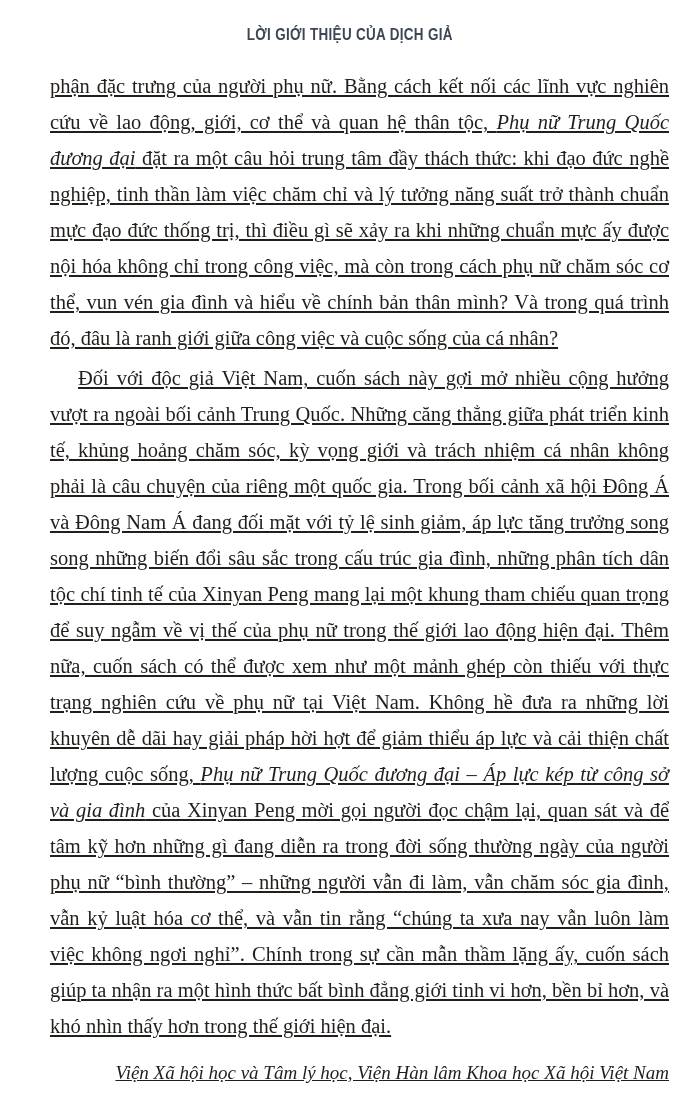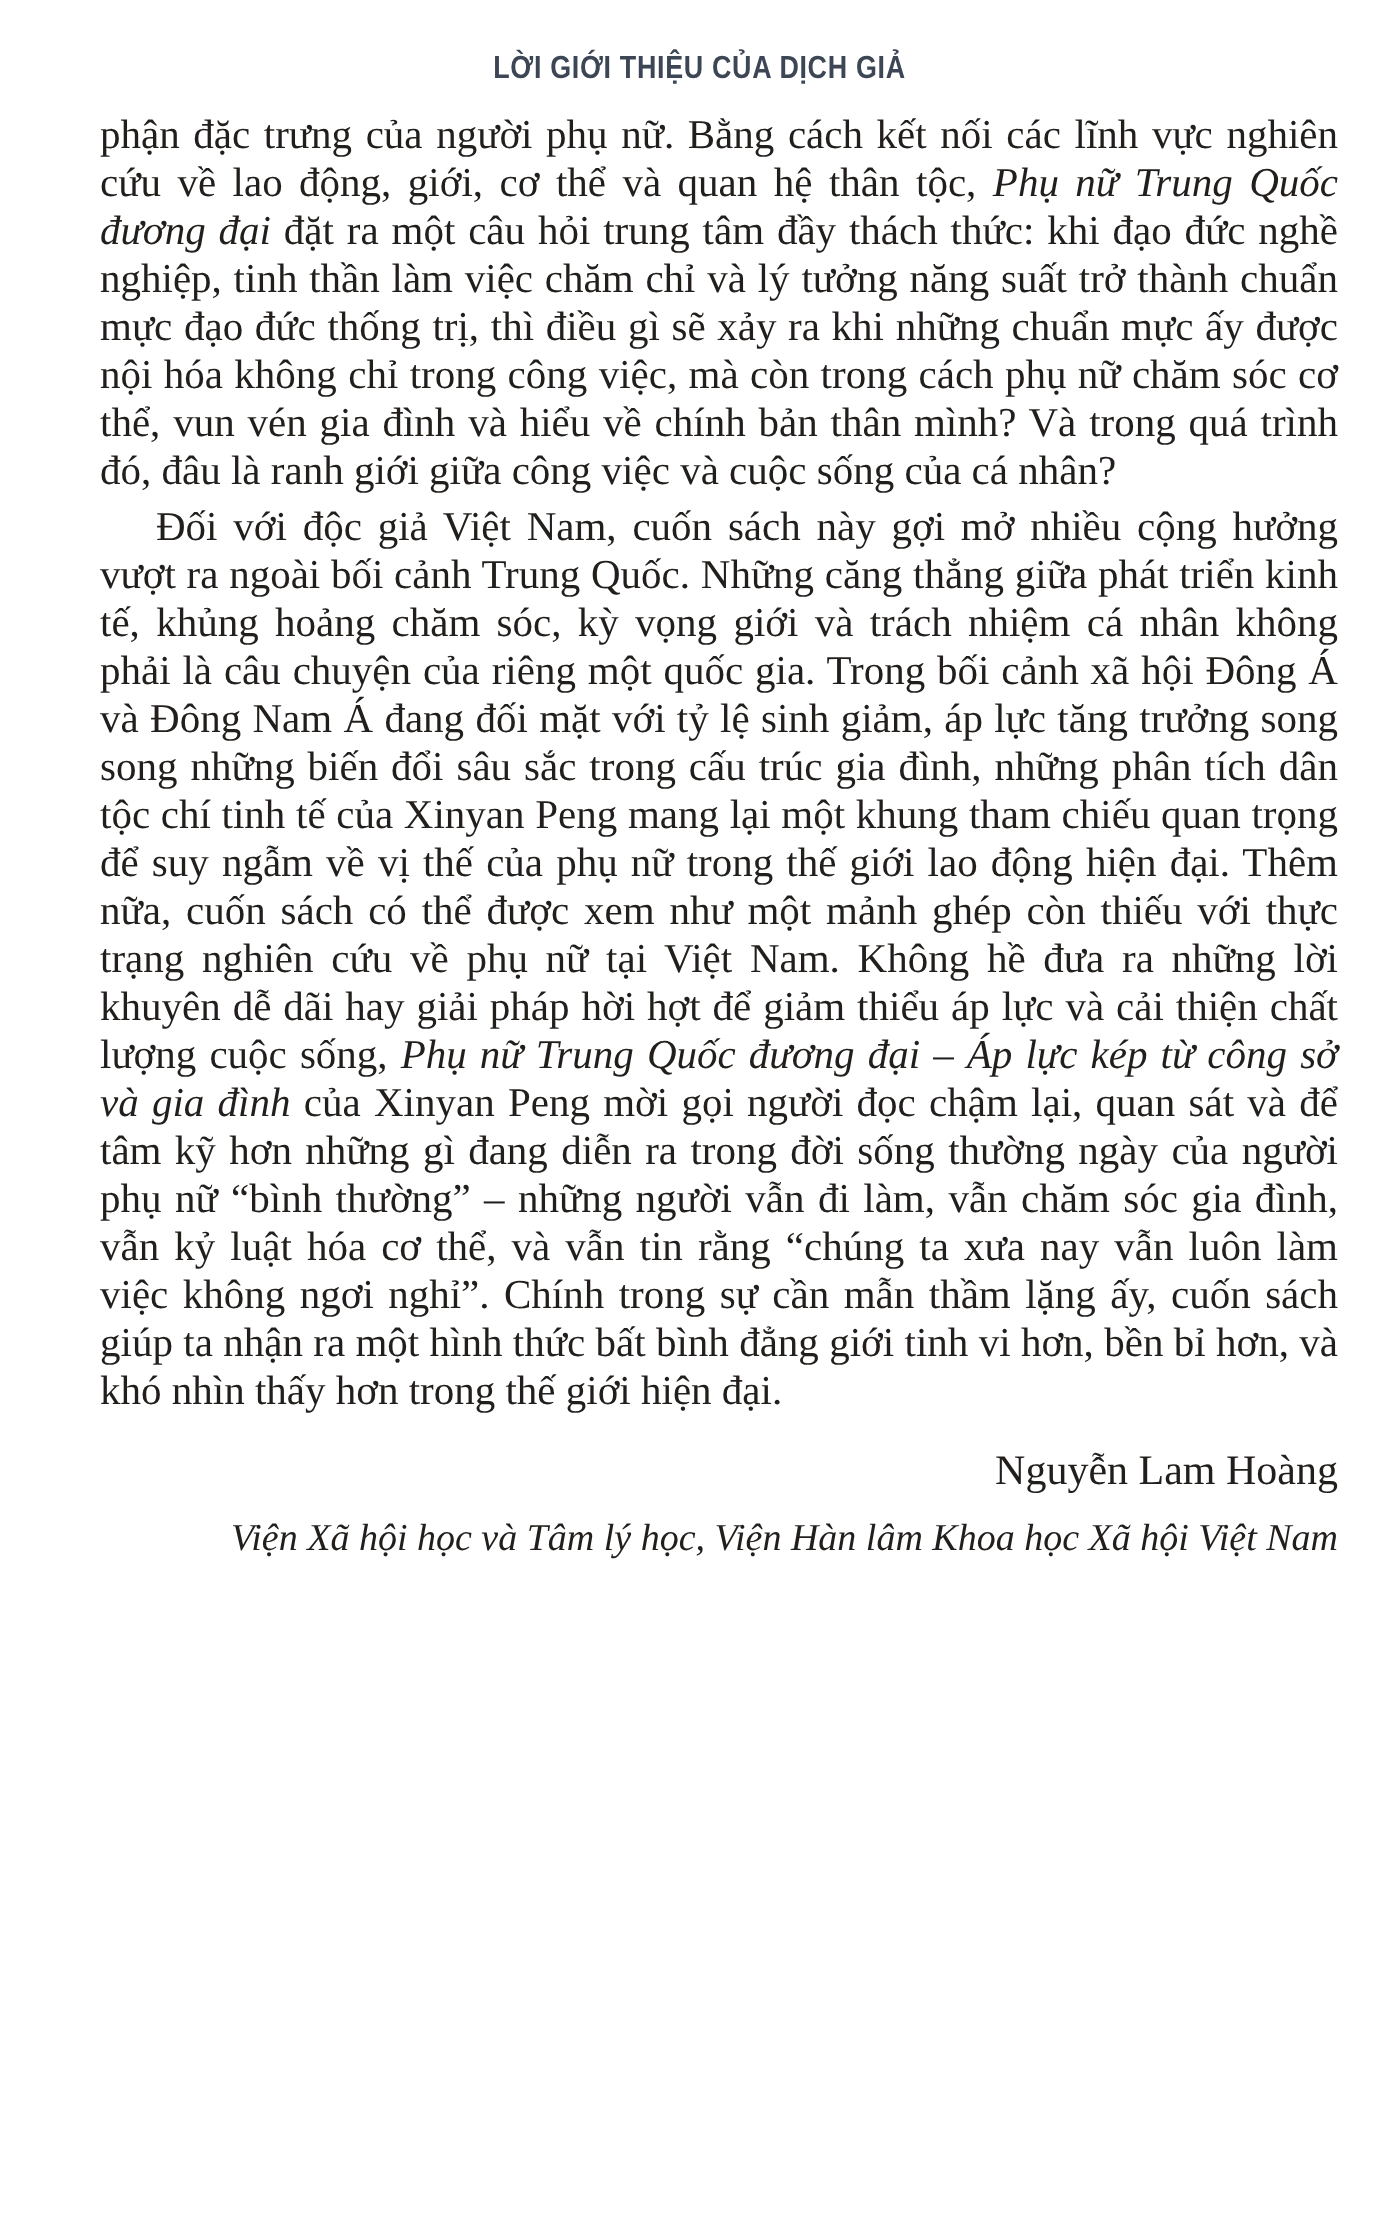--- a/index.html
+++ b/index.html
@@ -9,22 +9,22 @@
   html,body{margin:0;padding:0;}
   body{width:700px;height:1120px;background:var(--paper);overflow:hidden;
        font-family:"Liberation Serif",serif;color:var(--text);}
   .page{position:relative;width:684px;height:1120px;background:var(--paper);}
 
   .running-head{position:absolute;top:26px;left:0;width:700px;text-align:center;}
   .running-head span{display:inline-block;font-family:"Liberation Sans",sans-serif;
        font-weight:700;font-size:16px;letter-spacing:.4px;color:var(--header);
        transform:scaleX(.84);transform-origin:center;}
 
-  .text-block{position:absolute;left:50px;top:56px;width:619px;
-       font-size:20.5px;line-height:24px;text-align:justify;}
+  .text-block{position:absolute;left:50px;top:68px;width:619px;
+       font-size:20.5px;line-height:36px;text-align:justify;text-decoration:underline;}
   .para{margin:0;}
   .para.indent{text-indent:28px;}
   .para + .para{margin-top:4px;}
   .italic{font-style:italic;}
 
   .signature{margin-top:15px;text-align:right;font-size:21px;}
   .affiliation{margin-top:11px;text-align:right;font-style:italic;font-size:19px;}
 
   .footer{position:absolute;left:0;top:1020px;width:700px;height:100px;}
 </style>
@@ -34,21 +34,20 @@
 <div class="page">
 
   <div class="running-head"><span>LỜI GIỚI THIỆU CỦA DỊCH GIẢ</span></div>
 
   <div class="text-block">
     <p class="para"><span>phận đặc trưng của người phụ nữ. Bằng cách kết nối các lĩnh vực nghiên cứu về lao động, giới, cơ thể và quan hệ thân tộc, </span><span class="italic">Phụ nữ Trung Quốc đương đại</span><span> đặt ra một câu hỏi trung tâm đầy thách thức: khi đạo đức nghề nghiệp, tinh thần làm việc chăm chỉ và lý tưởng năng suất trở thành chuẩn mực đạo đức thống trị, thì điều gì sẽ xảy ra khi những chuẩn mực ấy được nội hóa không chỉ trong công việc, mà còn trong cách phụ nữ chăm sóc cơ thể, vun vén gia đình và hiểu về chính bản thân mình? Và trong quá trình đó, đâu là ranh giới giữa công việc và cuộc sống của cá nhân?</span></p>
 
     <p class="para indent"><span>Đối với độc giả Việt Nam, cuốn sách này gợi mở nhiều cộng hưởng vượt ra ngoài bối cảnh Trung Quốc. Những căng thẳng giữa phát triển kinh tế, khủng hoảng chăm sóc, kỳ vọng giới và trách nhiệm cá nhân không phải là câu chuyện của riêng một quốc gia. Trong bối cảnh xã hội Đông Á và Đông Nam Á đang đối mặt với tỷ lệ sinh giảm, áp lực tăng trưởng song song những biến đổi sâu sắc trong cấu trúc gia đình, những phân tích dân tộc chí tinh tế của Xinyan Peng mang lại một khung tham chiếu quan trọng để suy ngẫm về vị thế của phụ nữ trong thế giới lao động hiện đại. Thêm nữa, cuốn sách có thể được xem như một mảnh ghép còn thiếu với thực trạng nghiên cứu về phụ nữ tại Việt Nam. Không hề đưa ra những lời khuyên dễ dãi hay giải pháp hời hợt để giảm thiểu áp lực và cải thiện chất lượng cuộc sống, </span><span class="italic">Phụ nữ Trung Quốc đương đại – Áp lực kép từ công sở và gia đình</span><span> của Xinyan Peng mời gọi người đọc chậm lại, quan sát và để tâm kỹ hơn những gì đang diễn ra trong đời sống thường ngày của người phụ nữ “bình thường” – những người vẫn đi làm, vẫn chăm sóc gia đình, vẫn kỷ luật hóa cơ thể, và vẫn tin rằng “chúng ta xưa nay vẫn luôn làm việc không ngơi nghỉ”. Chính trong sự cần mẫn thầm lặng ấy, cuốn sách giúp ta nhận ra một hình thức bất bình đẳng giới tinh vi hơn, bền bỉ hơn, và khó nhìn thấy hơn trong thế giới hiện đại.</span></p>
 
 
-    <div class="signature">Nguyễn Lam Hoàng</div>
     <div class="affiliation">Viện Xã hội học và Tâm lý học, Viện Hàn lâm Khoa học Xã hội Việt Nam</div>
   </div>
 
   <div class="footer">
     
 
     
 
     
 

